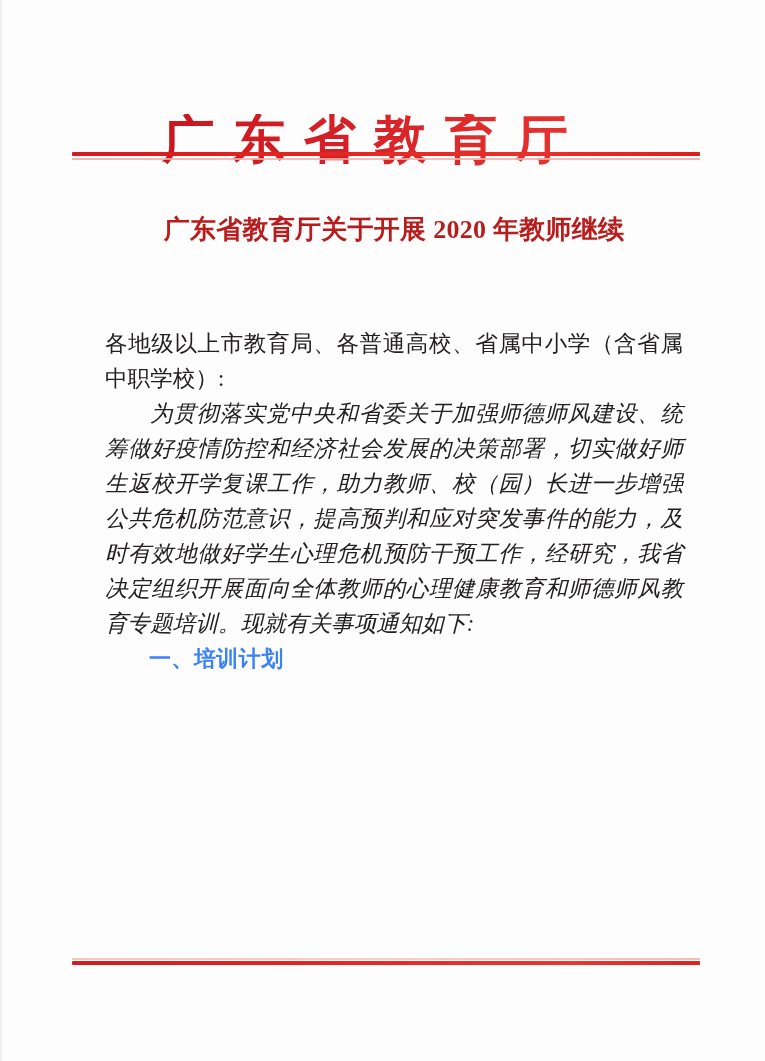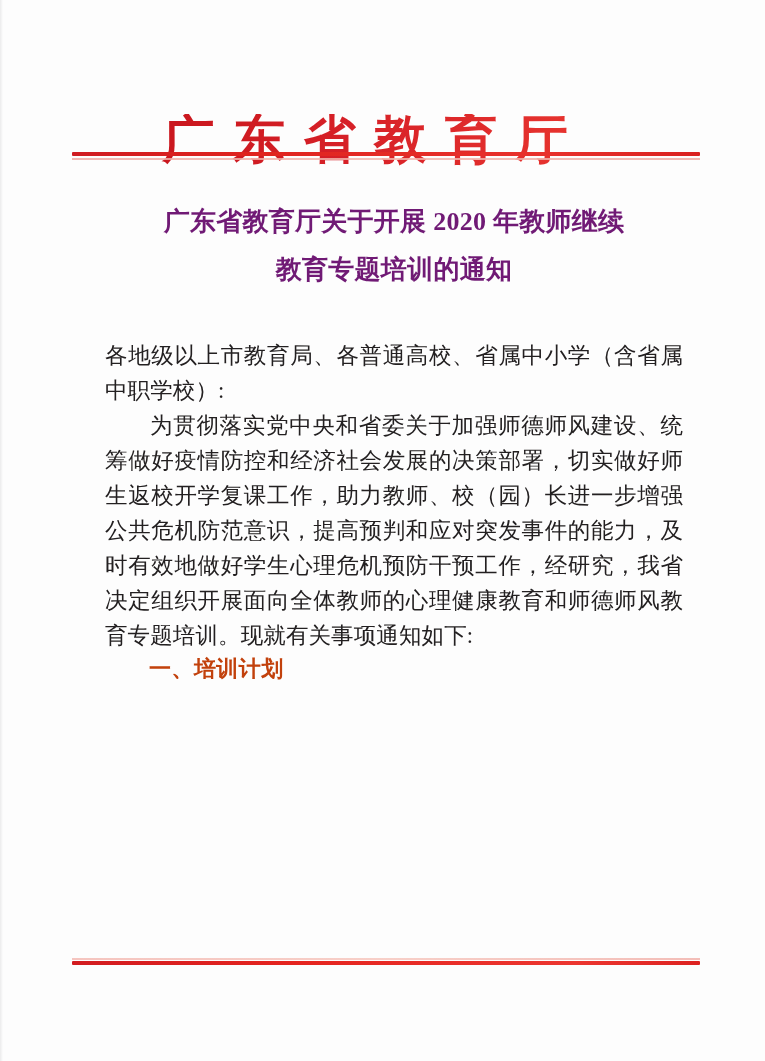--- a/index.html
+++ b/index.html
@@ -73,61 +73,61 @@
     margin-top: 2px;
     height: 2px;
     background: linear-gradient(to right, #f0a9a4, #f3b5ad 50%, #efa9a2);
     opacity: .85;
   }
 
   
   .doc-title {
     position: absolute;
     left: 105px;
-    top: 198px;
+    top: 206px;
     width: 578px;
     text-align: center;
     font-family: "Liberation Serif", "DejaVu Serif", serif;
     font-weight: bold;
     font-size: 26px;
     line-height: 48px;
-    color: #701a75;
+    color: #b91c1c;
     letter-spacing: 0.01em;
   }
   .doc-title .tline { display: block; white-space: nowrap; }
 
   
   .body-block {
     position: absolute;
     left: 105px;
-    top: 338px;
+    top: 326px;
     width: 578px;
     color: #232021;
     font-size: 22.5px;
     line-height: 35px;
     letter-spacing: 0.005em;
   }
 
   .para {
     margin: 0;
     text-align: justify;
     text-justify: inter-character;
     font-family: "Liberation Serif", "DejaVu Serif", serif;
   }
-  .para.indent { text-indent: 2em; }
+  .para.indent { text-indent: 2em; font-style: italic; }
   .para.addressee { text-indent: 0; }
 
   .section-heading {
     margin: 0;
     text-indent: 2em;
-    font-family: Liberation Mono, monospace;
+    font-family: Liberation Sans, sans-serif;
     font-weight: bold;
     font-size: 22px;
     line-height: 35px;
-    color: #c2410c;
+    color: #3b82f6;
     letter-spacing: 0.02em;
   }
 
   
   .rule-bottom {
     position: absolute;
     left: 72px;
     top: 958px;
     width: 628px;
   }
@@ -154,21 +154,20 @@
     <span class="letterhead-title">广东省教育厅</span>
   </div>
 
   <div class="rule-top">
     <div class="bar-thick"></div>
     <div class="bar-thin"></div>
   </div>
 
   <div class="doc-title">
     <span class="tline">广东省教育厅关于开展 2020 年教师继续</span>
-    <span class="tline">教育专题培训的通知</span>
   </div>
 
   <div class="body-block">
 
     <p class="para addressee">各地级以上市教育局、各普通高校、省属中小学（含省属中职学校）:</p>
 
     <p class="para indent">为贯彻落实党中央和省委关于加强师德师风建设、统筹做好疫情防控和经济社会发展的决策部署，切实做好师生返校开学复课工作，助力教师、校（园）长进一步增强公共危机防范意识，提高预判和应对突发事件的能力，及时有效地做好学生心理危机预防干预工作，经研究，我省决定组织开展面向全体教师的心理健康教育和师德师风教育专题培训。现就有关事项通知如下:</p>
 
     <p class="section-heading">一、培训计划</p>
 

